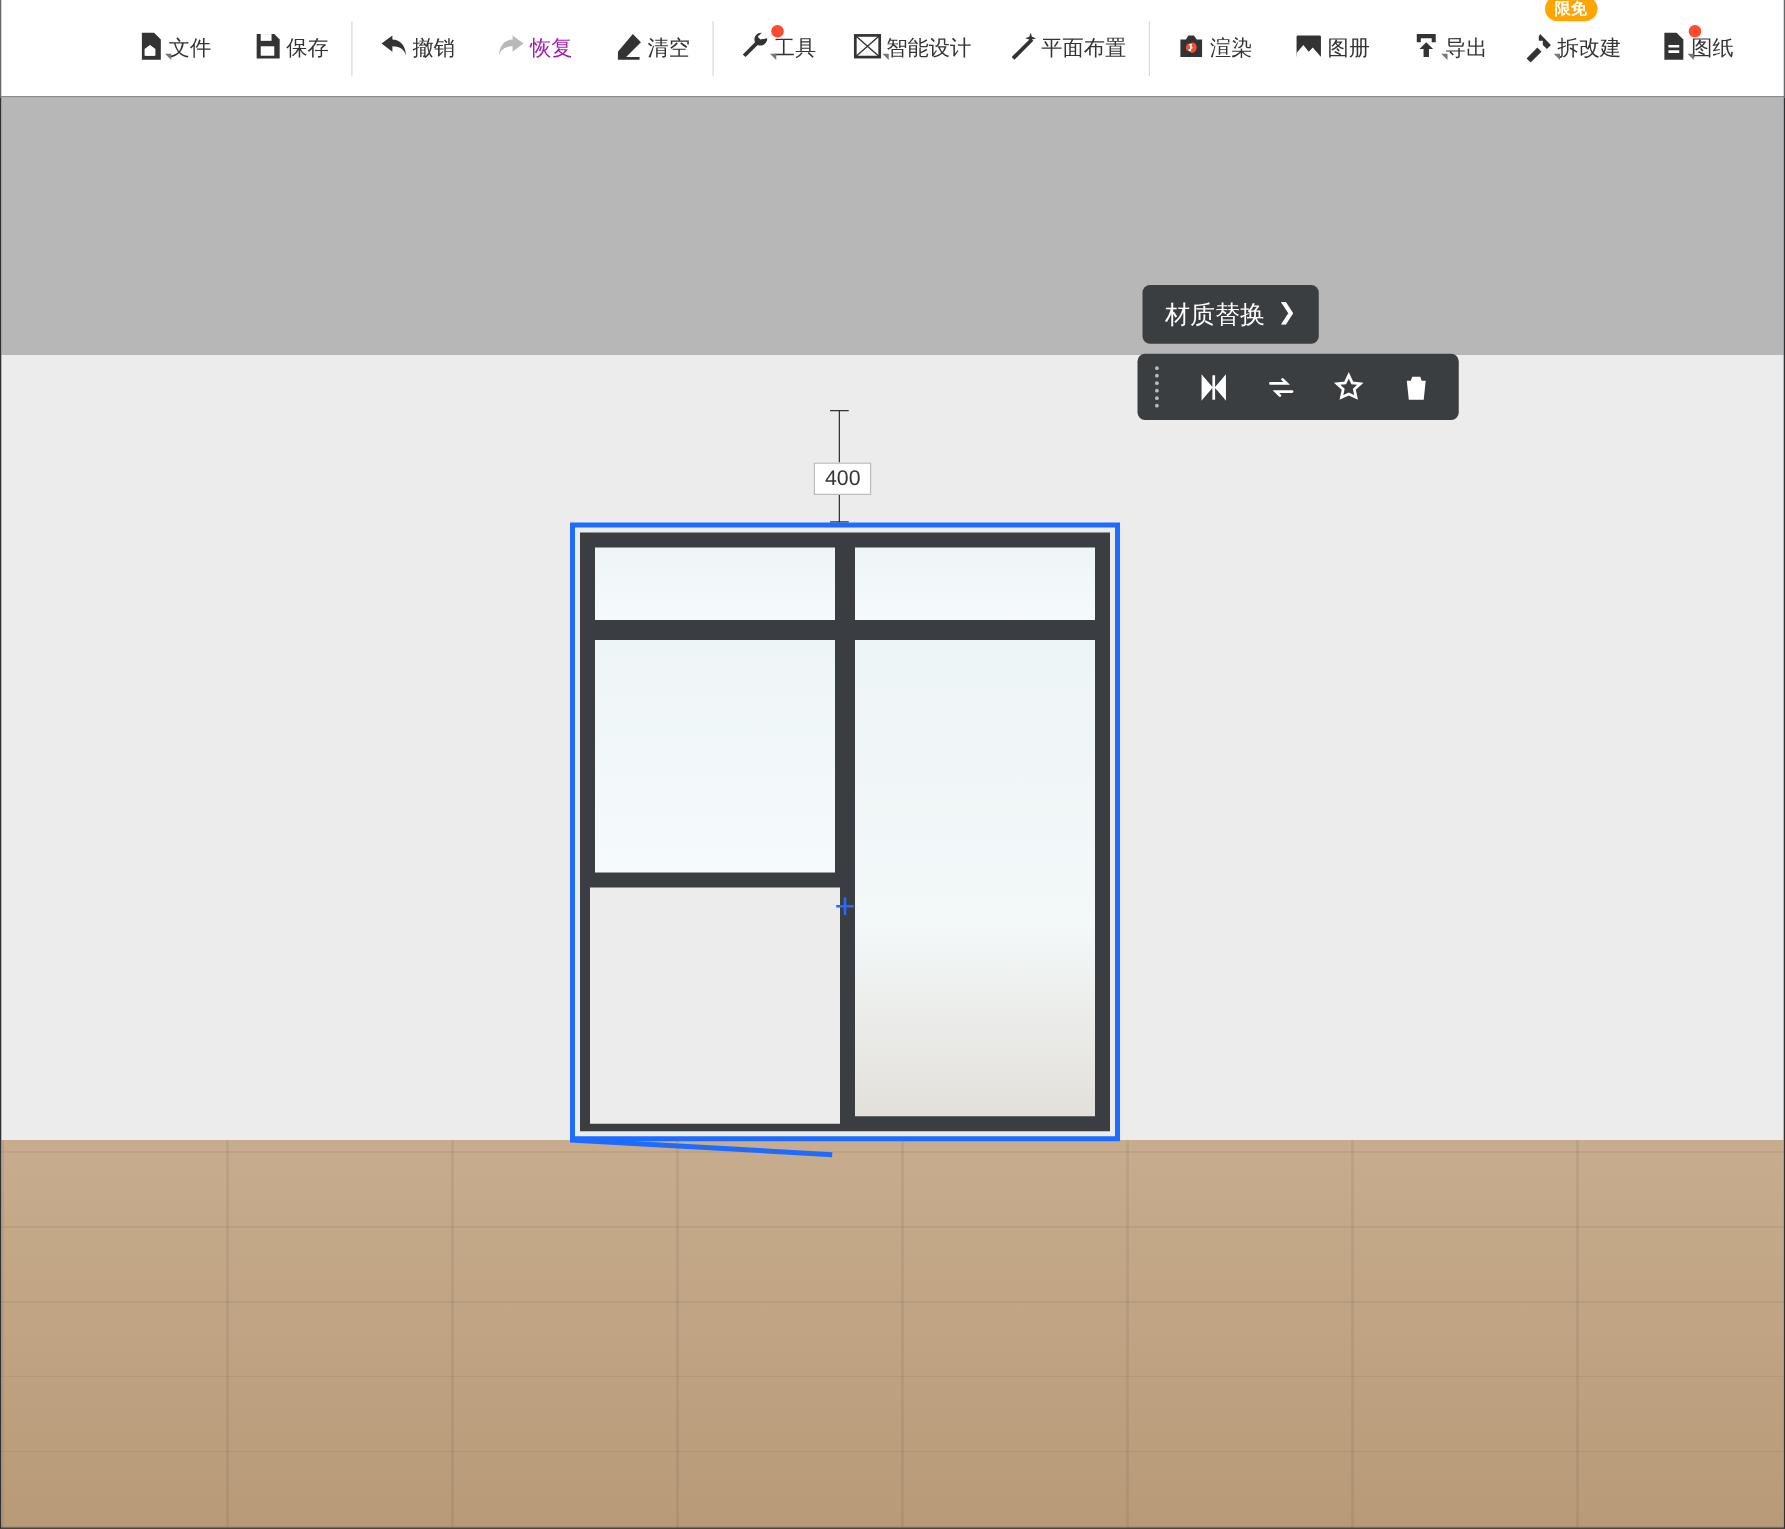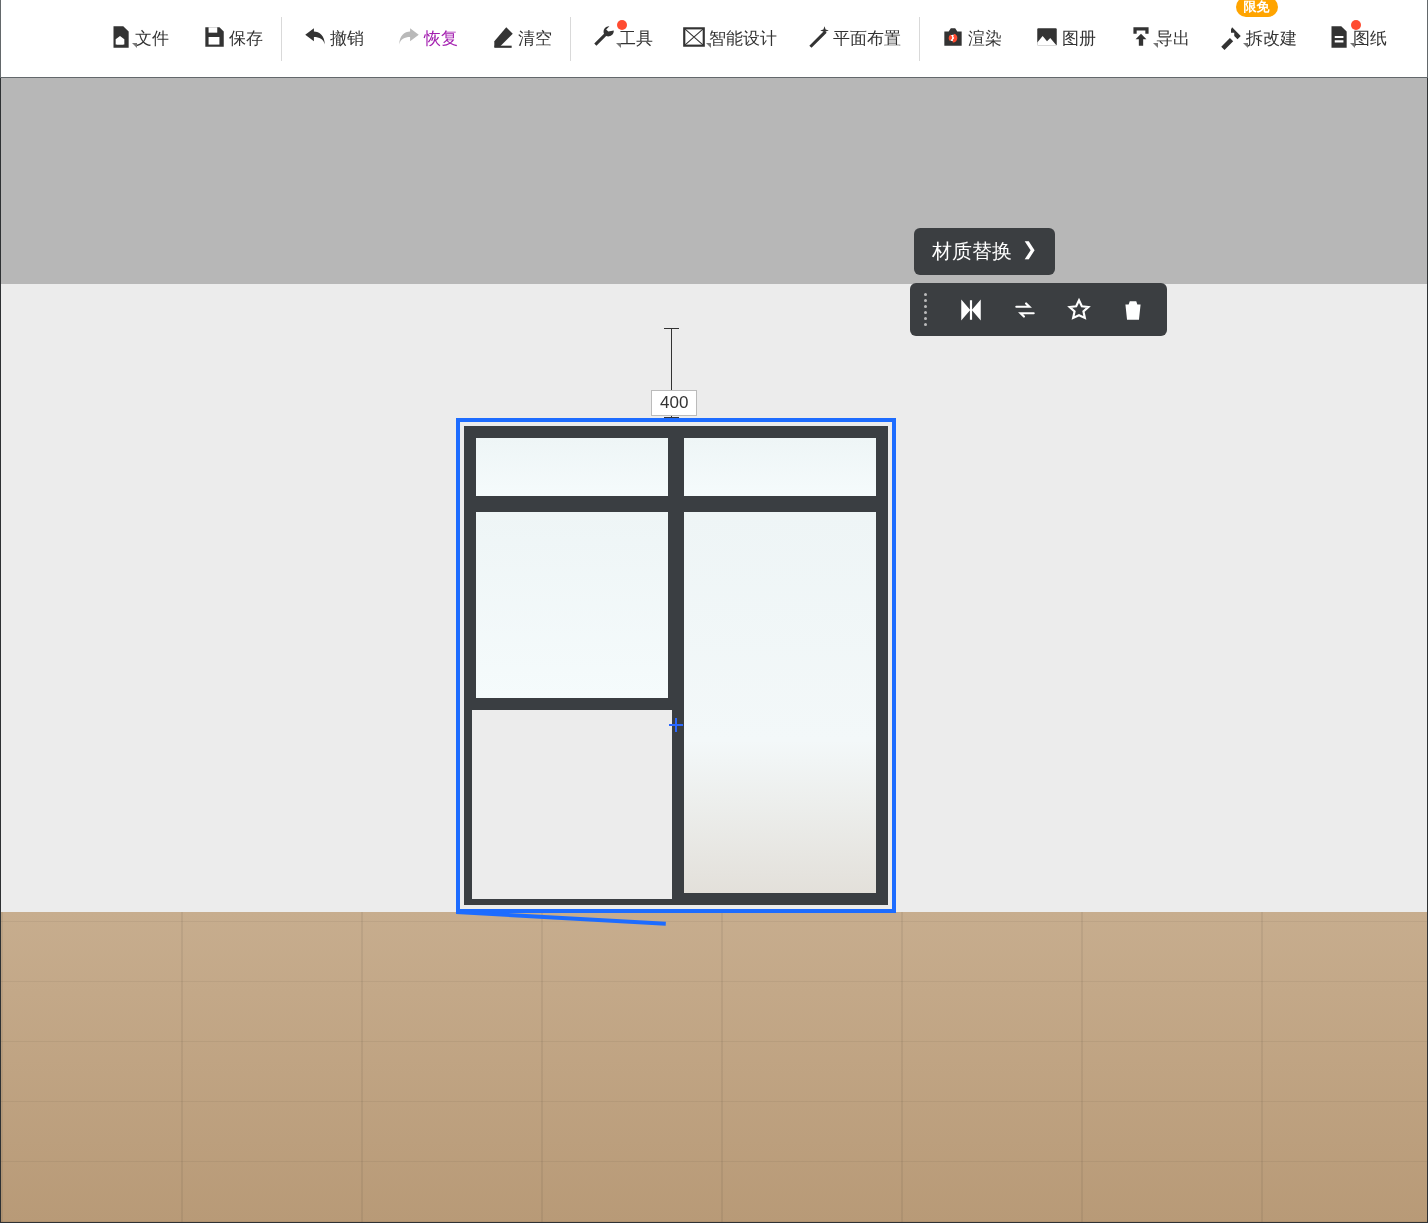--- a/index.html
+++ b/index.html
@@ -104,21 +104,21 @@
   }
   .measure-line::before,
   .measure-line::after{
     content:"";position:absolute;left:-7px;width:15px;height:1px;background:#333;
   }
   .measure-line::before{top:0;}
   .measure-line::after{bottom:0;}
   .measure-label{
     position:absolute; left:650px; top:292px;
     background:#fff; border:1px solid #bbb;
-    font-size:17px; padding:2px 8px; color:#333;margin-top:20px;
+    font-size:17px; padding:2px 8px; color:#333;
   }
 
   
   .door-sel {
     position:absolute;
     left:455px; top:340px; width:440px; height:495px;
   }
   .sel-outline{
     position:absolute; inset:0;
     border:4px solid #1d6cff;

